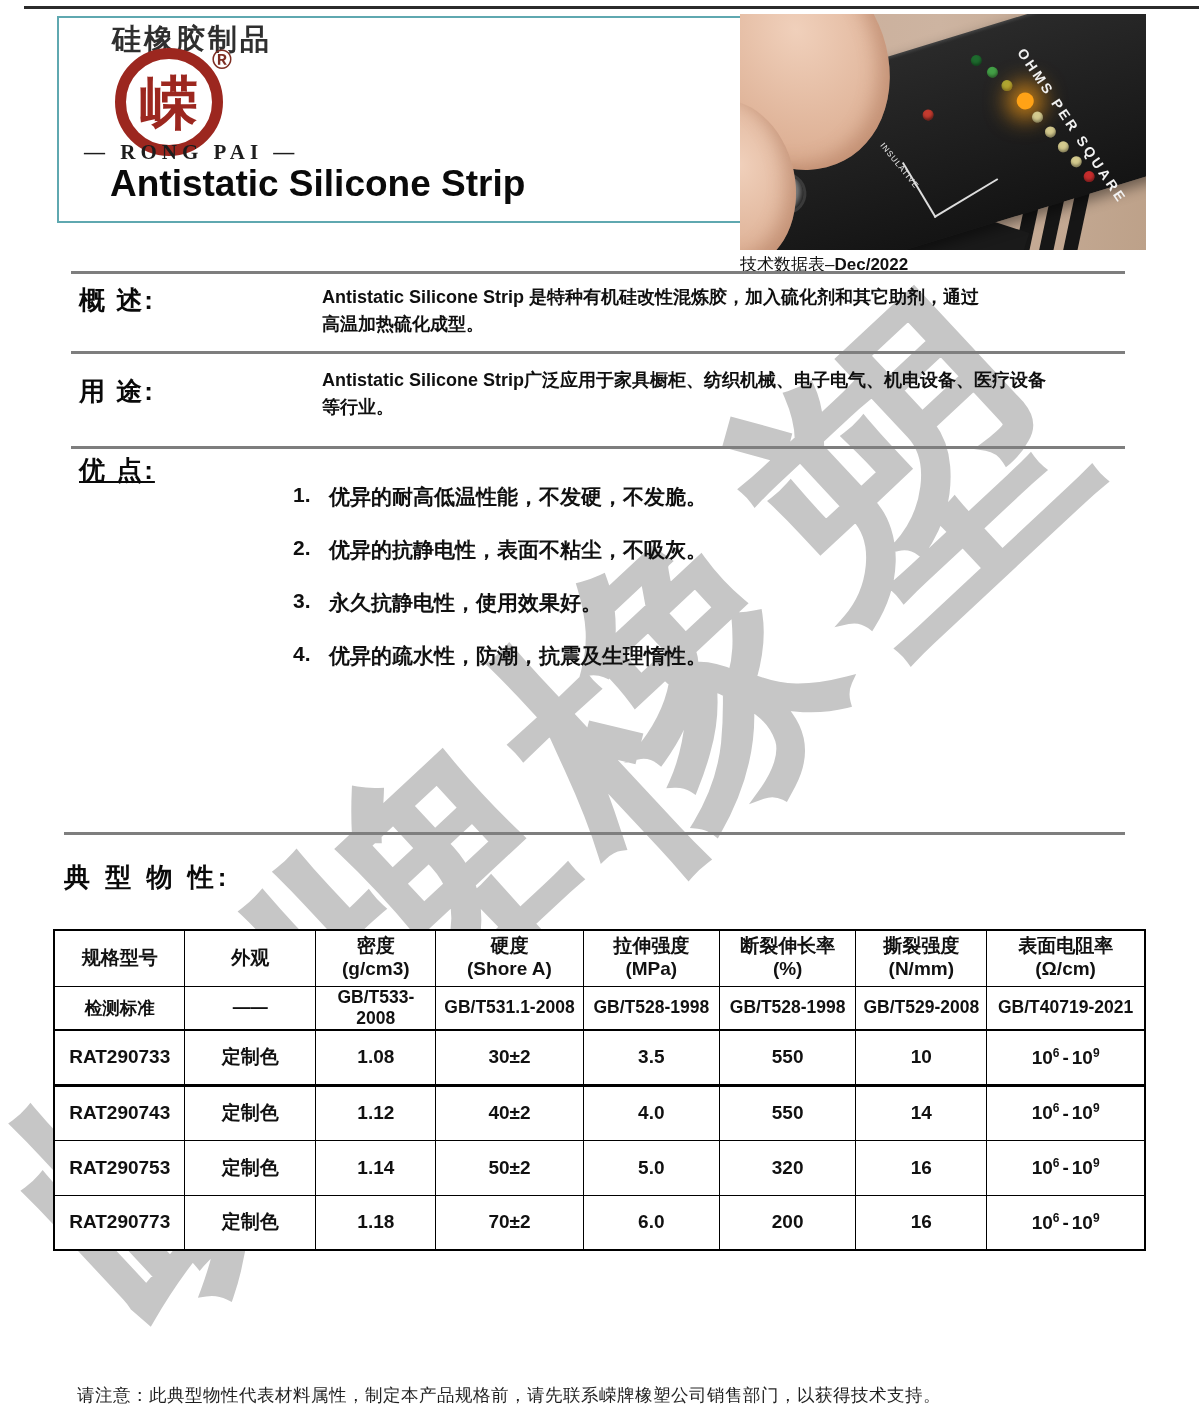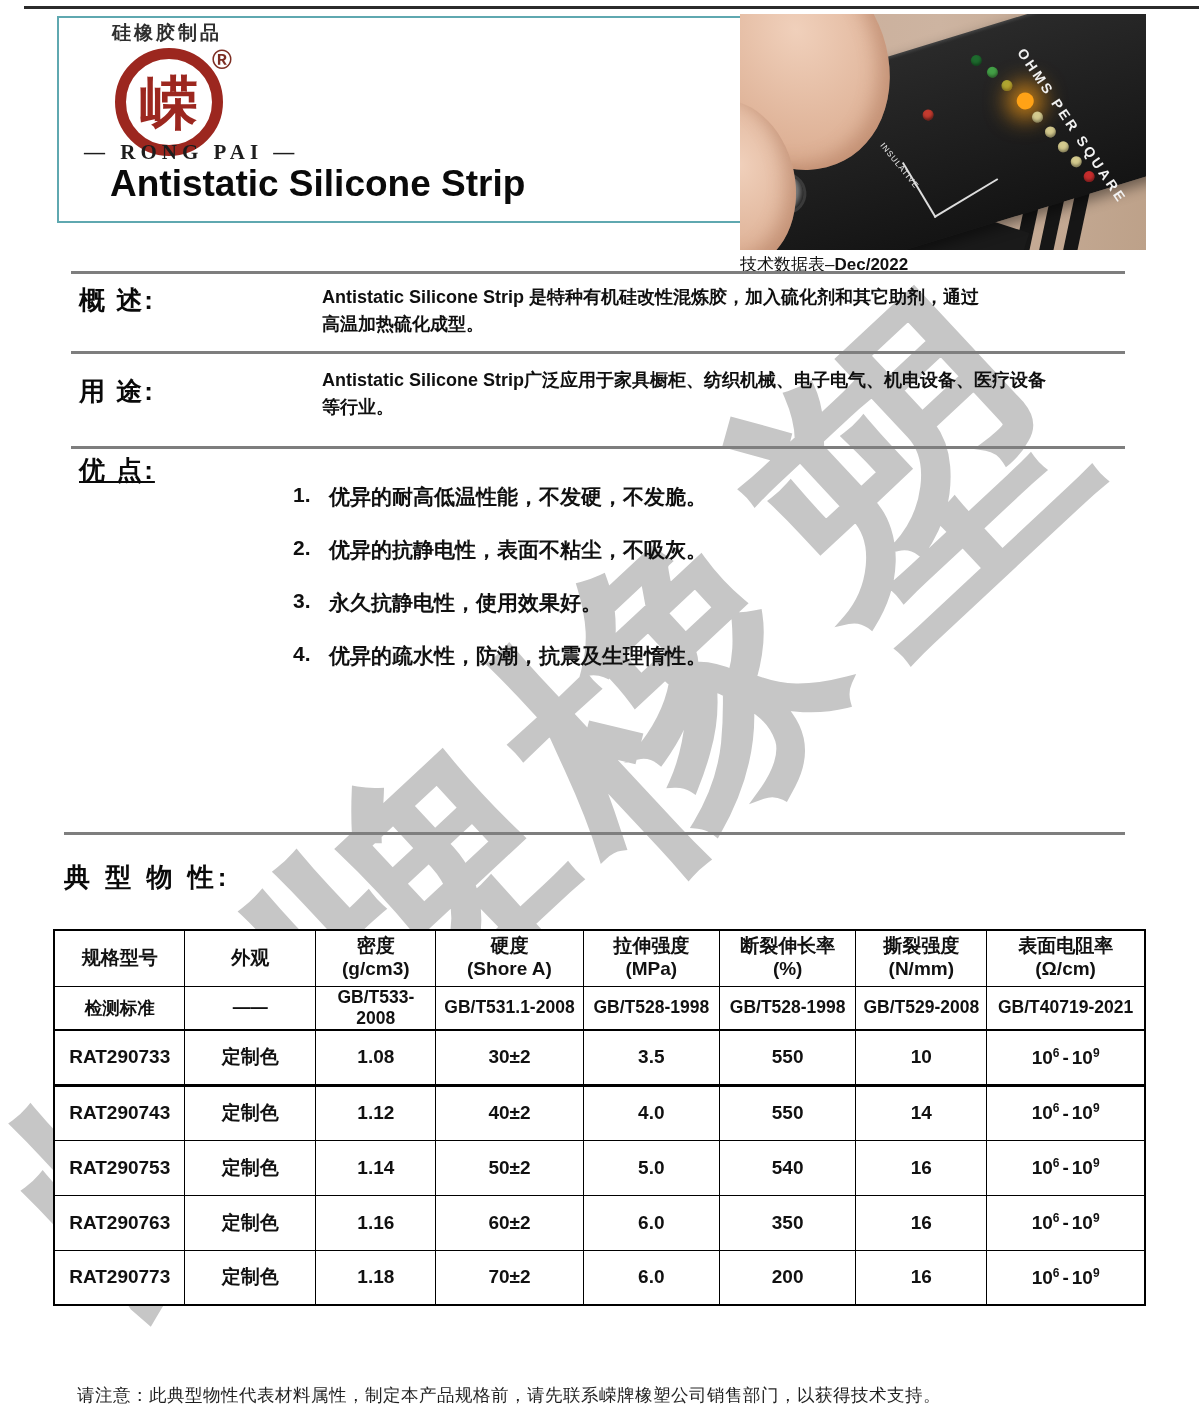--- a/index.html
+++ b/index.html
@@ -12,21 +12,21 @@
 
   
   .watermark{left:-30px;top:1140px;transform:rotate(-43deg);transform-origin:0 0;
              font-size:310px;font-weight:700;letter-spacing:18px;white-space:nowrap;
              color:#c6c6c6;z-index:1;line-height:1;}
 
   .z2{z-index:2;}
 
   
   .logo-box{left:57px;top:16px;width:705px;height:203px;border:2px solid #5fa8b0;}
-  .brand-cn{left:112px;top:20px;font-size:19px;font-weight:600;color:#2f2f2f;letter-spacing:3px;}
+  .brand-cn{left:112px;top:20px;font-size:29px;font-weight:600;color:#2f2f2f;letter-spacing:3px;}
   .emblem{left:115px;top:48px;width:108px;height:108px;}
   .emblem-ring{position:absolute;left:0;top:0;width:86px;height:86px;border:11px solid #9c271f;
                border-radius:50%;}
   .emblem-char{position:absolute;left:14px;top:16px;width:80px;height:80px;font-size:58px;
                line-height:80px;text-align:center;color:#9c271f;font-weight:700;
                font-family:"Liberation Serif","DejaVu Serif",serif;}
   .reg-mark{left:212px;top:45px;font-size:27px;color:#7d2e23;font-weight:700;}
   .rong-pai{left:84px;top:140px;font-size:21px;letter-spacing:5px;color:#1d1d1d;font-weight:600;
             font-family:"Liberation Serif","DejaVu Serif",serif;text-align:center;}
   .title-en{left:110px;top:163px;font-size:37px;font-weight:800;color:#0a0a0a;}
@@ -247,31 +247,21 @@
           <td>550</td>
           <td>14</td>
           <td><span>10</span><span class="res-sup">6</span><span class="res-dash">-</span><span>10</span><span class="res-sup">9</span></td>
         </tr>
         <tr class="data-row">
           <td>RAT290753</td>
           <td>定制色</td>
           <td>1.14</td>
           <td>50±2</td>
           <td>5.0</td>
-          <td>540</td>
-          <td>16</td>
-          <td><span>10</span><span class="res-sup">6</span><span class="res-dash">-</span><span>10</span><span class="res-sup">9</span></td>
-        </tr>
-        <tr class="data-row">
-          <td>RAT290763</td>
-          <td>定制色</td>
-          <td>1.16</td>
-          <td>60±2</td>
-          <td>6.0</td>
-          <td>350</td>
+          <td>320</td>
           <td>16</td>
           <td><span>10</span><span class="res-sup">6</span><span class="res-dash">-</span><span>10</span><span class="res-sup">9</span></td>
         </tr>
         <tr class="data-row">
           <td>RAT290773</td>
           <td>定制色</td>
           <td>1.18</td>
           <td>70±2</td>
           <td>6.0</td>
           <td>200</td>

